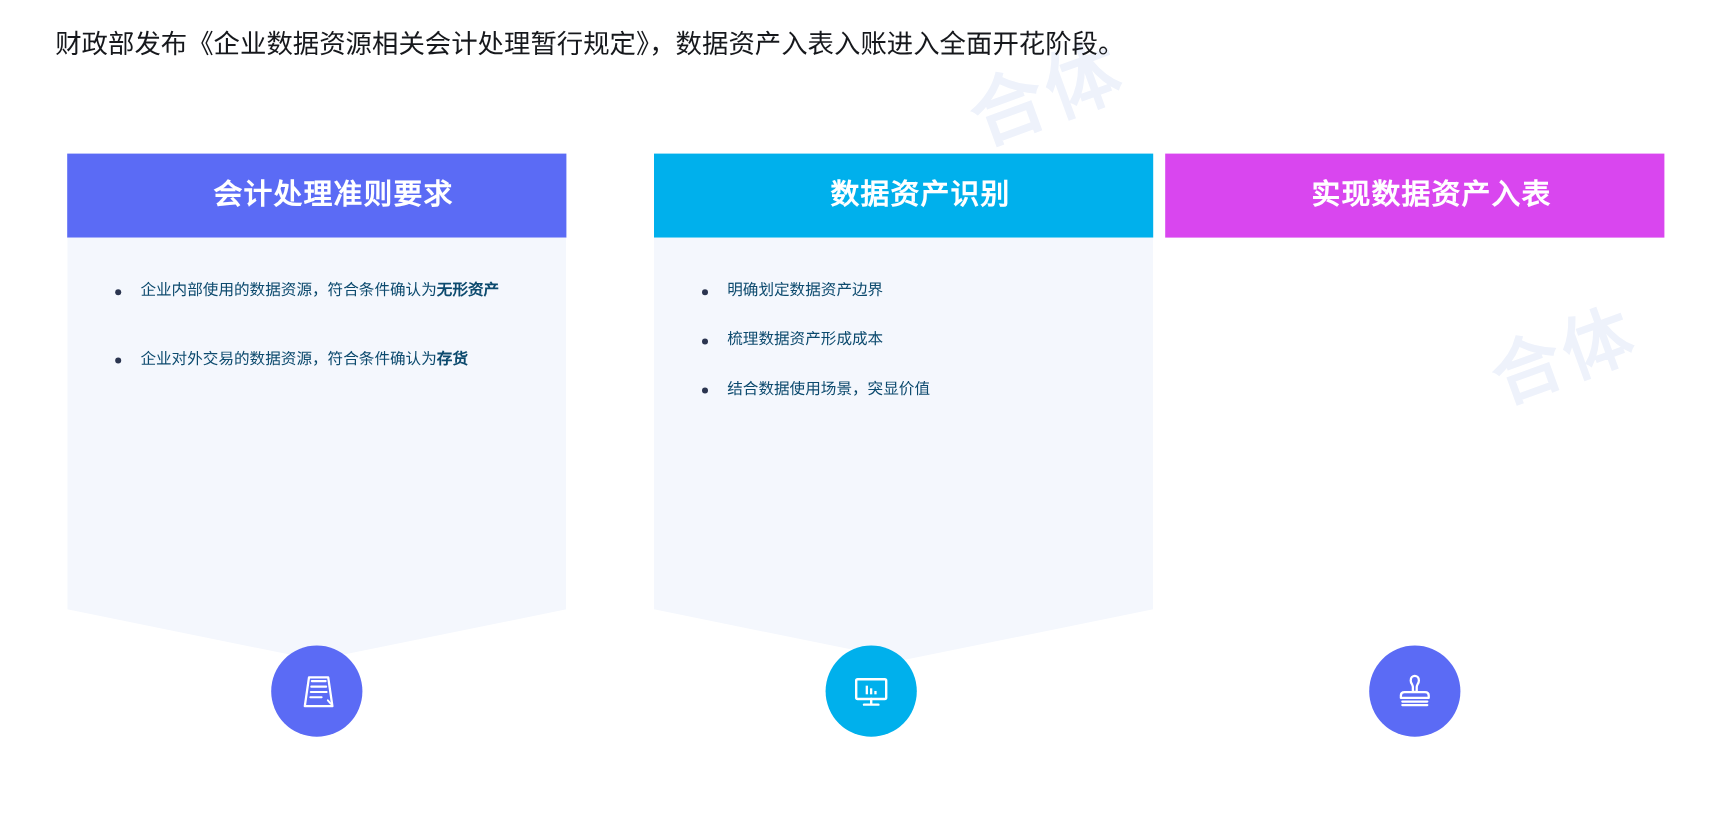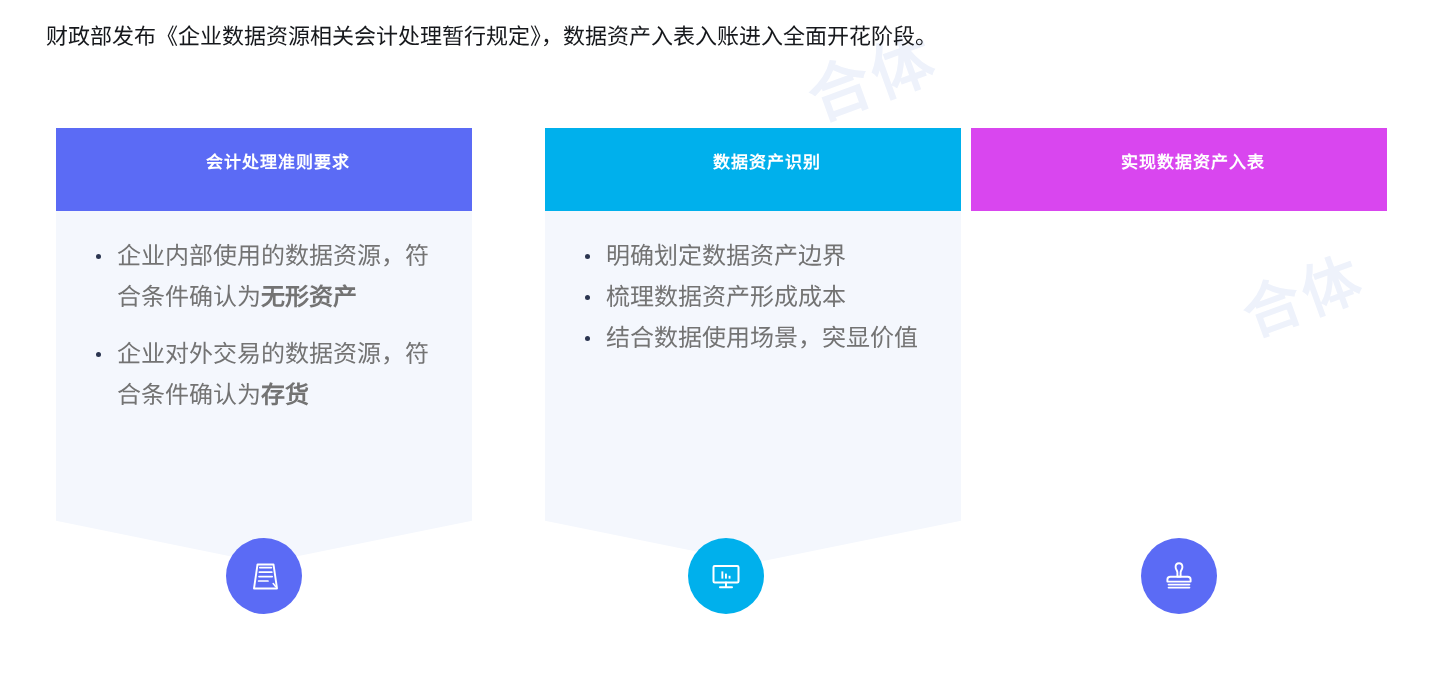--- a/index.html
+++ b/index.html
@@ -59,25 +59,25 @@
   .card {
     position: absolute;
     top: 0;
     width: 416px;
   }
   .card-1 { left: 56px; }
   .card-2 { left: 545px; }
   .card-3 { left: 971px; }
 
   .card-header {
-    height: 83px;
+    height: 70px;
     line-height: 70px;
     text-align: center;
     color: #ffffff;
-    font-size: 17px;
+    font-size: 24px;
     font-weight: 700;
     letter-spacing: 1px;
     padding-left: 28px;
   }
   .card-body {
     position: relative;
     background: #f4f7fd;
     padding: 24px 30px 0 30px;
     box-sizing: border-box;
     height: 352px;
@@ -85,24 +85,25 @@
   }
 
   .bullet-list {
     list-style: none;
     margin: 0;
     padding: 0;
   }
   .bullet-item {
     position: relative;
     padding-left: 31px;
-    color: #737373;
-    font-size: 24px;
+    color: #0c4a6e;
+    font-size: 13px;
     line-height: 41px;
     margin-bottom: 0;
+    font-family: Liberation Mono, monospace;
   }
   .bullet-item::before {
     content: "";
     position: absolute;
     left: 10px;
     top: 19px;
     width: 5px;
     height: 5px;
     border-radius: 50%;
     background: #2b3550;

